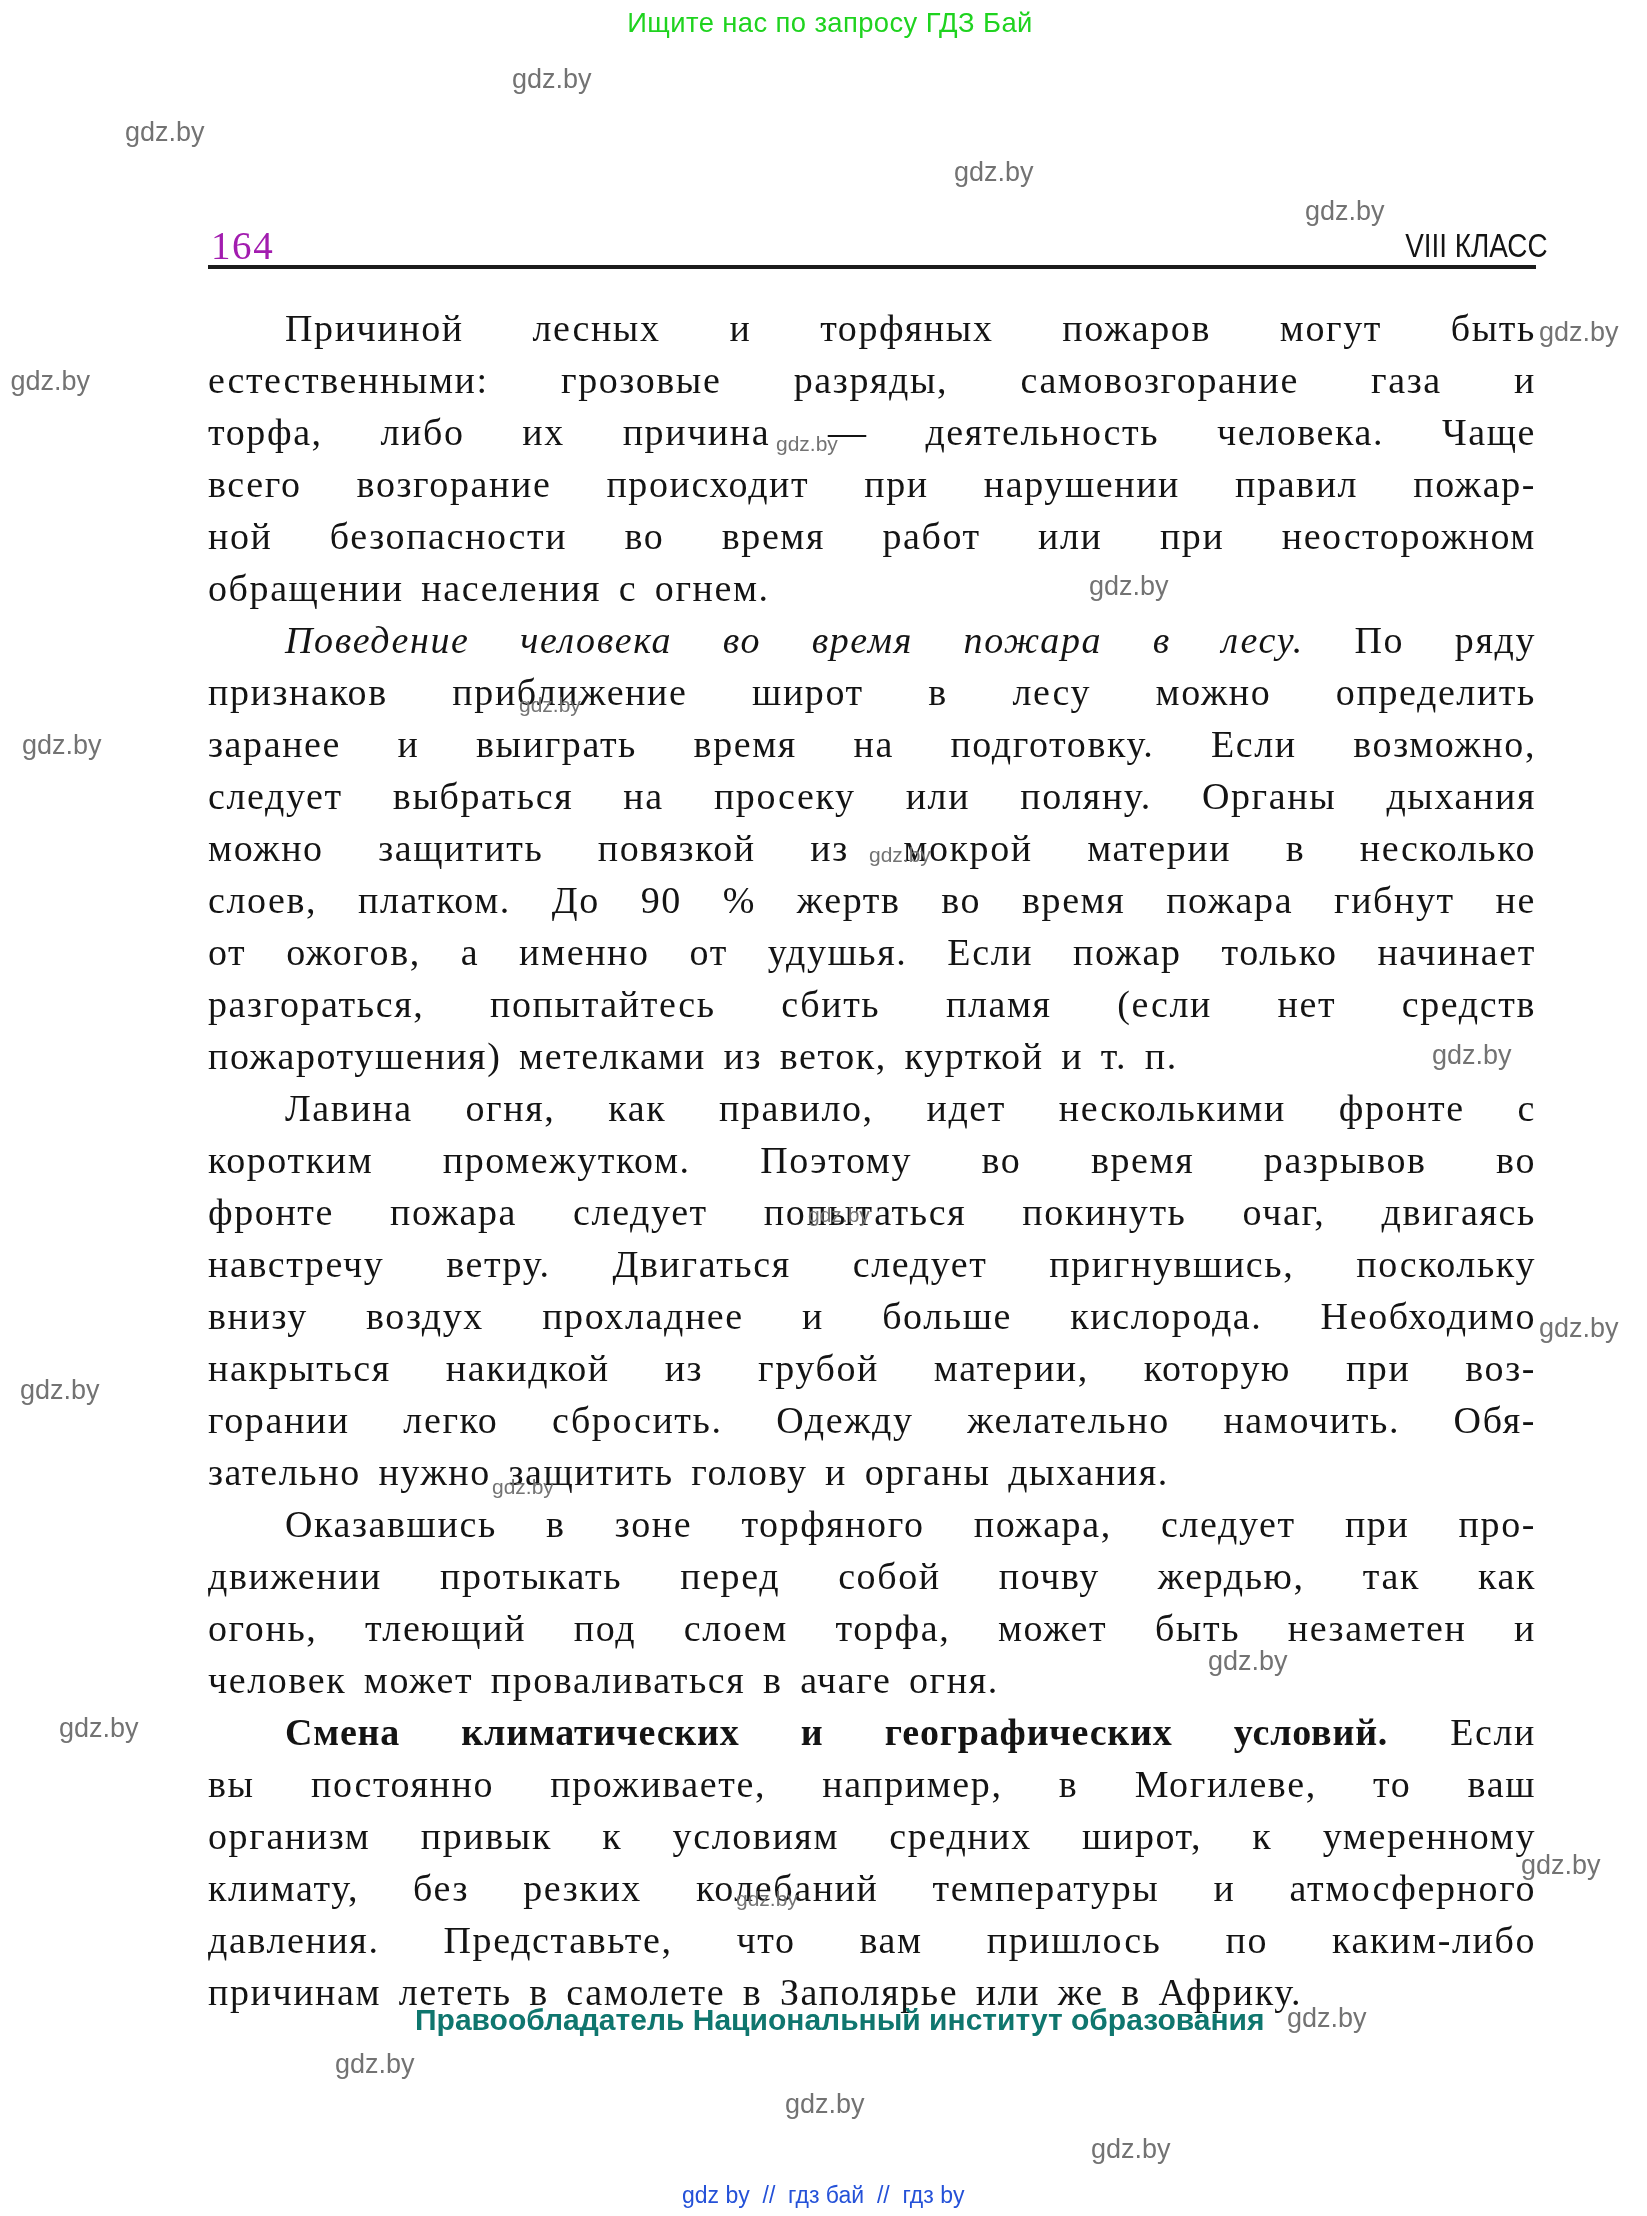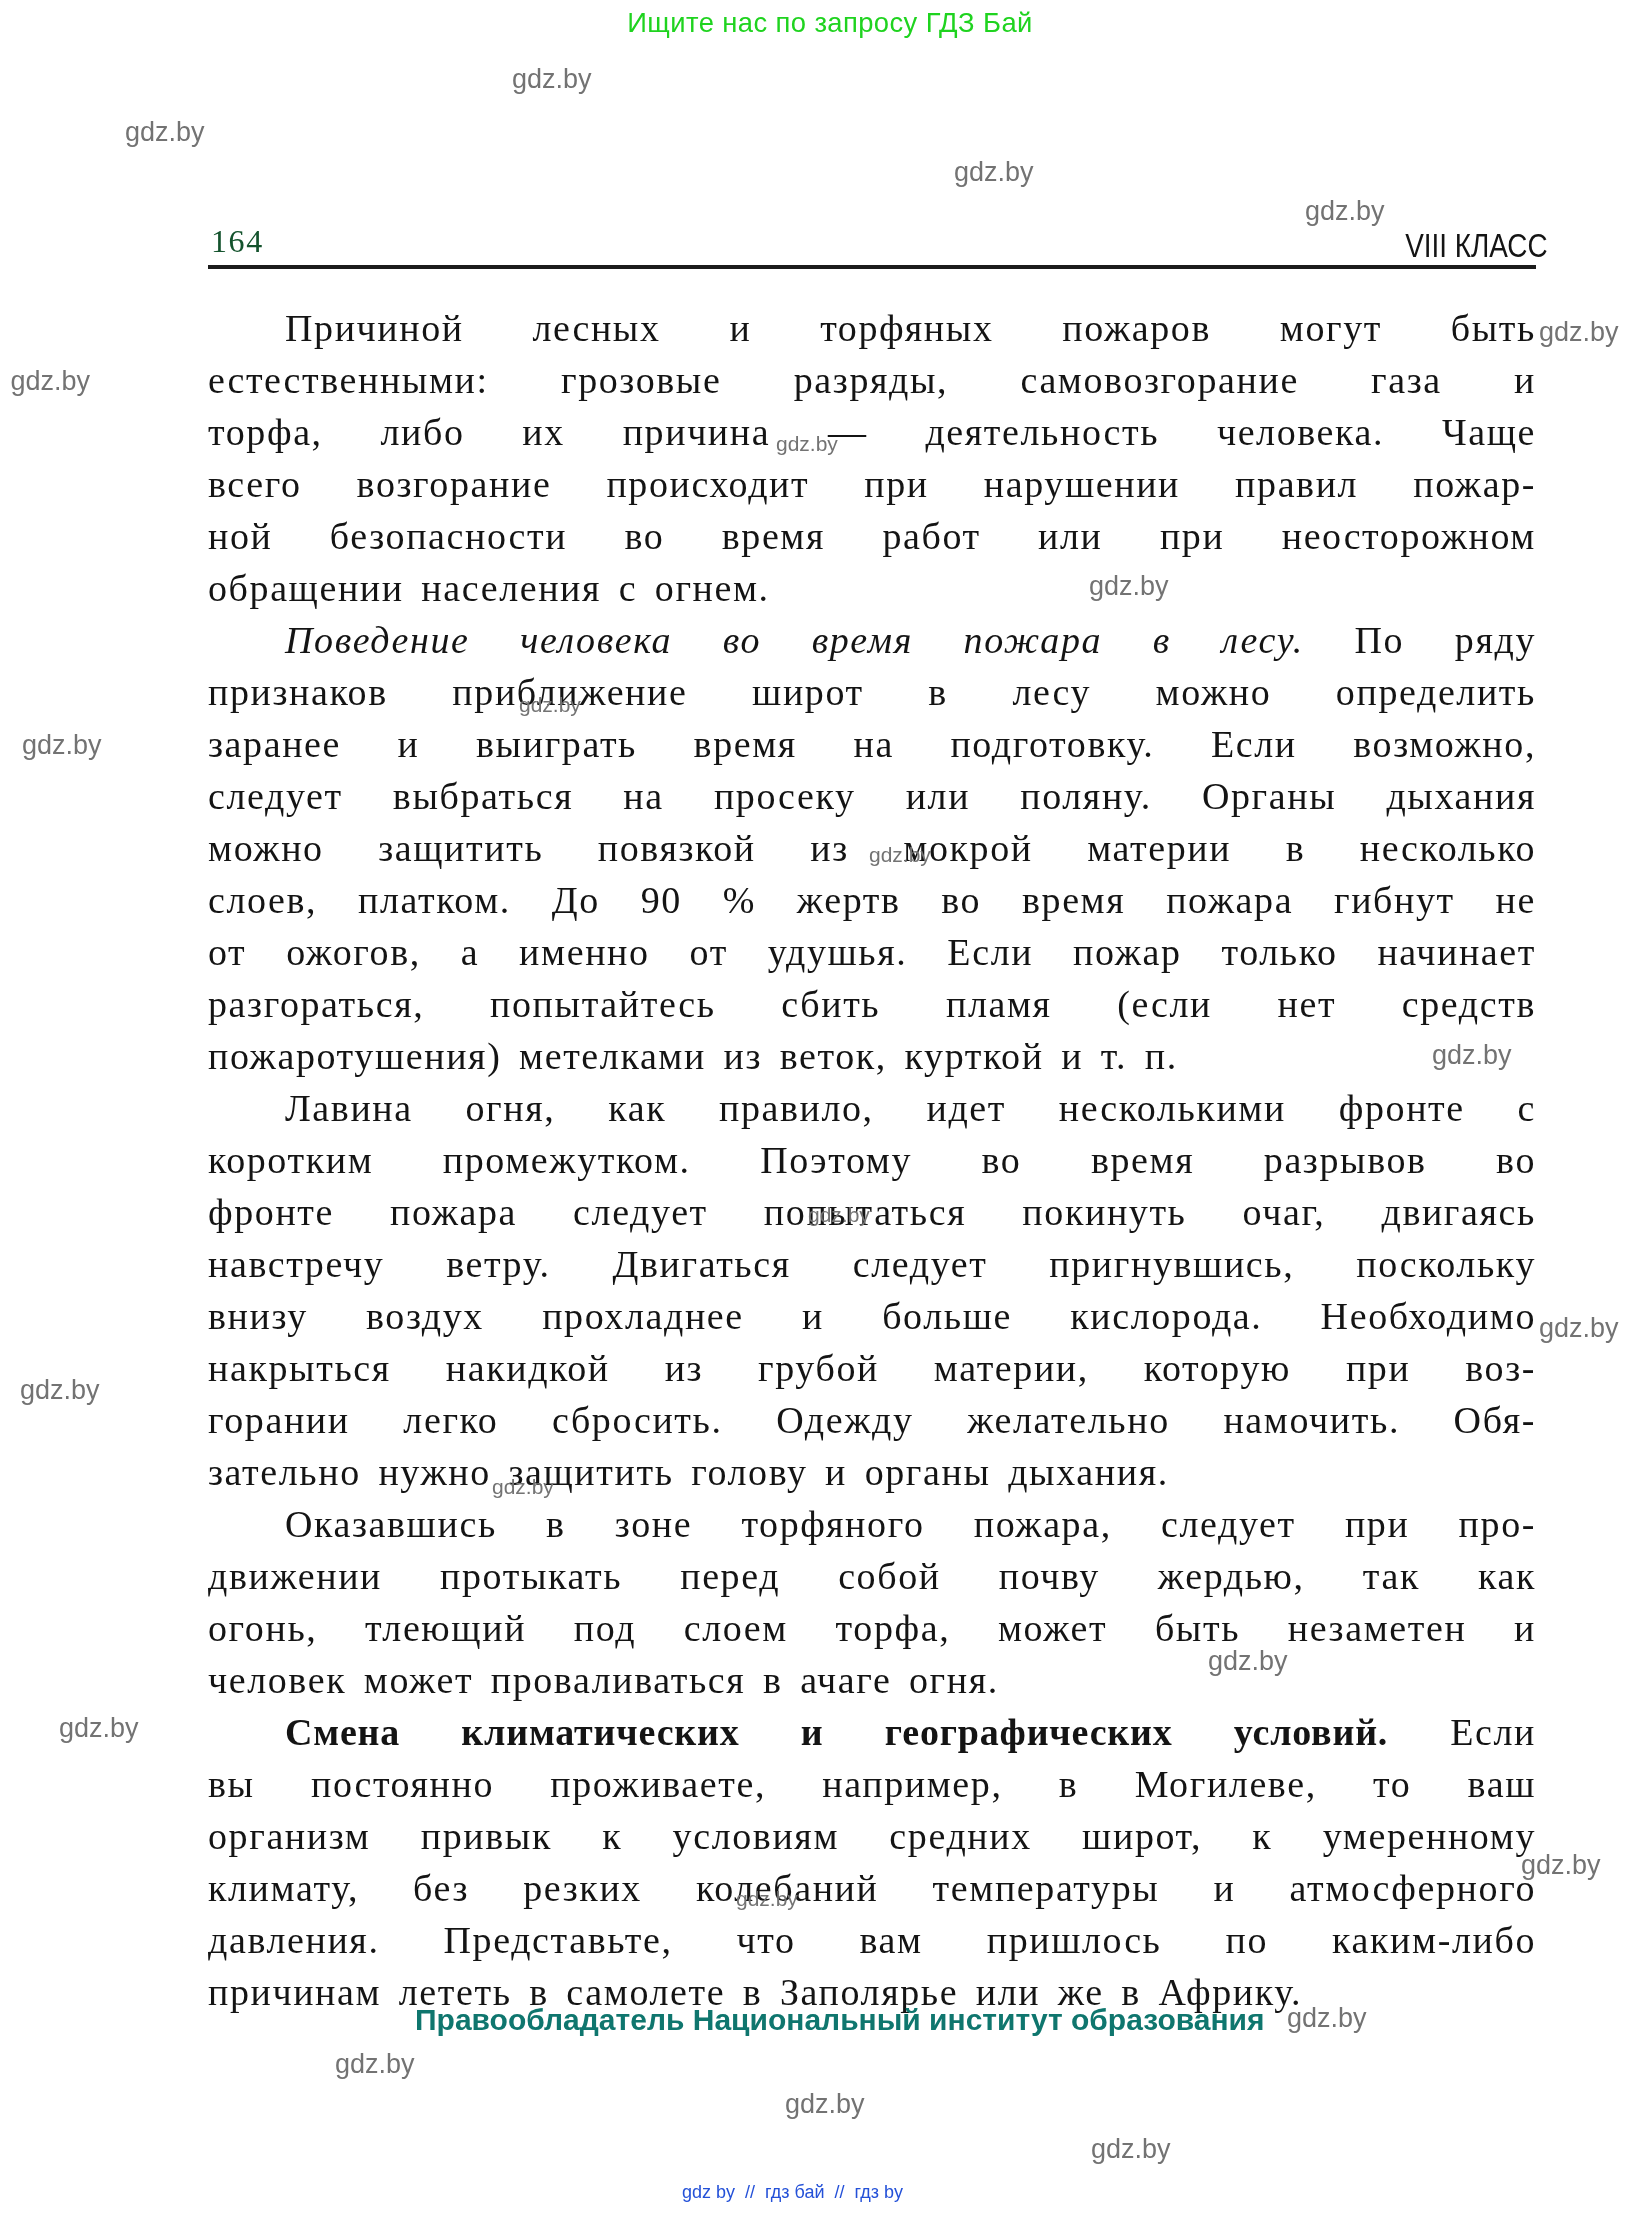--- a/index.html
+++ b/index.html
@@ -36,22 +36,22 @@
     line-height: 1;
   }
   .wm.large { font-size: 27px; }
   .wm.small { font-size: 21px; }
   
   .page-number {
     position: absolute;
     left: 211px;
     top: 223px;
     font-family: "Liberation Serif", serif;
-    font-size: 32px;
-    color: #14532d;
+    font-size: 39px;
+    color: #a21caf;
     letter-spacing: 1.6px;
   }
   .class-label {
     position: absolute;
     right: 112px;
     top: 226px;
     font-family: "Liberation Sans", sans-serif;
     font-size: 34px;
     color: #141414;
     transform: scaleX(0.82);
@@ -95,21 +95,21 @@
     top: 2003px;
     font-family: "Liberation Sans", sans-serif;
     font-size: 30px;
     white-space: nowrap;
   }
   .footer-links {
     position: absolute;
     left: 682px;
     top: 2182px;
     font-family: "Liberation Sans", sans-serif;
-    font-size: 18px;
+    font-size: 23px;
     white-space: pre;
   }
 </style>
 </head>
 <body>
 
 <div id="page">
 
   <div class="top-banner" style="color: rgb(31, 211, 31);">Ищите нас по запросу ГДЗ Бай</div>
 

